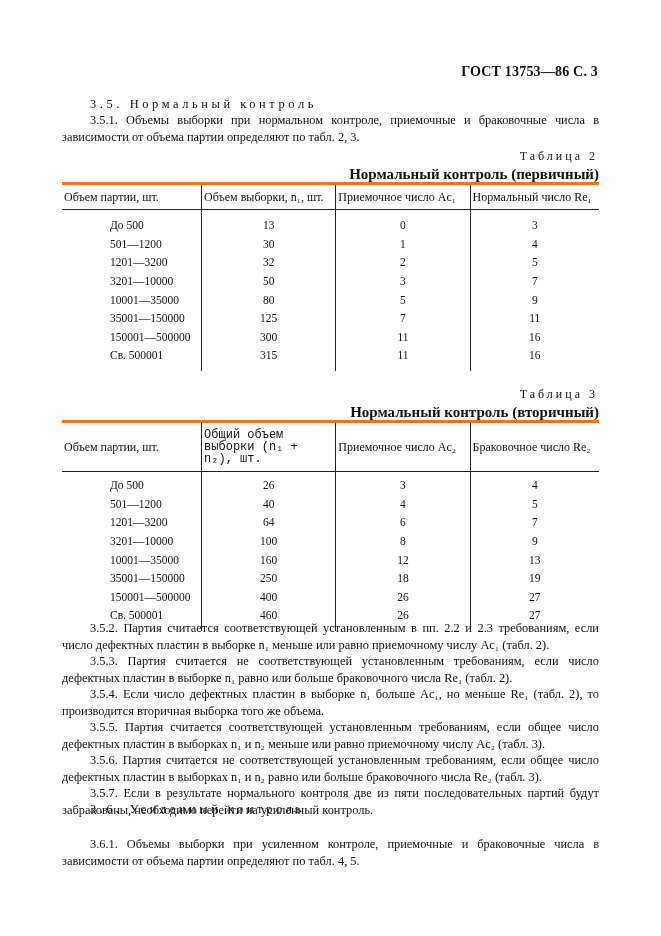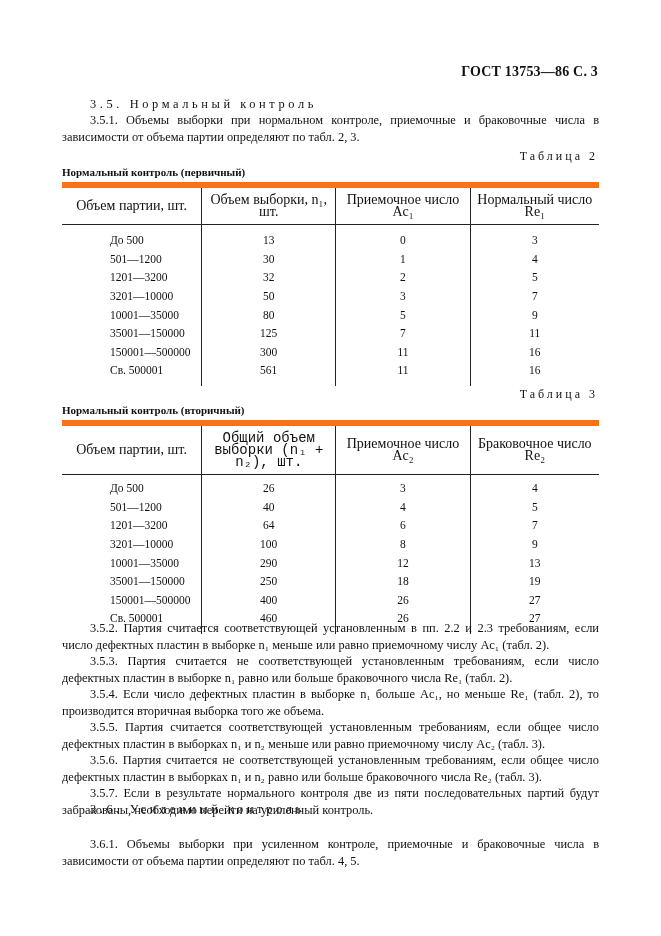--- a/index.html
+++ b/index.html
@@ -4,23 +4,23 @@
 <style>
   html, body { margin: 0; padding: 0; background: #ffffff; }
   body { width: 661px; height: 936px; position: relative; overflow: hidden;
          font-family: "Liberation Serif", "DejaVu Serif", serif; color: #111; }
   .page-header { position: absolute; top: 64px; right: 63px; font-weight: bold; font-size: 14px; letter-spacing: 0.2px; }
   .block { position: absolute; left: 62px; width: 537px; font-size: 12.4px; line-height: 16.5px; }
   .indent { text-indent: 28px; }
   .justify { text-align: justify; }
   .spaced { letter-spacing: 3.6px; }
   .tab-label { position: absolute; right: 63px; font-size: 12px; letter-spacing: 3px; }
-  .tab-title { position: absolute; left: 62px; width: 537px; text-align: left; font-weight: bold; font-size: 11px; }
+  .tab-title { position: absolute; left: 62px; width: 537px; text-align: right; font-weight: bold; font-size: 15px; }
   table.gost { position: absolute; left: 62px; width: 537px; border-collapse: collapse; font-size: 11.5px; }
-  table.gost th { font-weight: normal; font-size: 14px; border-top: 6px solid #f97316; border-bottom: 1px solid #222; padding: 6px 2px; text-align: center; line-height: 12px; }
+  table.gost th { font-weight: normal; font-size: 12px; border-top: 3px solid #f97316; border-bottom: 1px solid #222; padding: 6px 2px; text-align: left; line-height: 12px; }
   table.gost th + th, table.gost td + td { border-left: 1px solid #222; }
   table.gost td { text-align: center; padding: 0; height: 18.6px; }
   table.gost td.c0 { text-align: left; padding-left: 48px; }
 </style>
 </head>
 <body>
 
 <div class="page-header">ГОСТ 13753—86 С. 3</div>
 
 <div class="block indent spaced" style="top:96px;">3.5.  Нормальный контроль</div>
@@ -82,21 +82,21 @@
         <td>11</td>
       </tr>
     <tr>
         <td class="c0">150001—500000</td>
         <td>300</td>
         <td>11</td>
         <td>16</td>
       </tr>
     <tr>
         <td class="c0">Св. 500001</td>
-        <td>561</td>
+        <td>315</td>
         <td>11</td>
         <td>16</td>
       </tr>
     <tr>
         <td style="height:6px;"></td>
         <td style="height:6px;"></td>
         <td style="height:6px;"></td>
         <td style="height:6px;"></td>
       </tr>
   </tbody>
@@ -140,21 +140,21 @@
         <td>7</td>
       </tr>
     <tr>
         <td class="c0">3201—10000</td>
         <td>100</td>
         <td>8</td>
         <td>9</td>
       </tr>
     <tr>
         <td class="c0">10001—35000</td>
-        <td>290</td>
+        <td>160</td>
         <td>12</td>
         <td>13</td>
       </tr>
     <tr>
         <td class="c0">35001—150000</td>
         <td>250</td>
         <td>18</td>
         <td>19</td>
       </tr>
     <tr>

